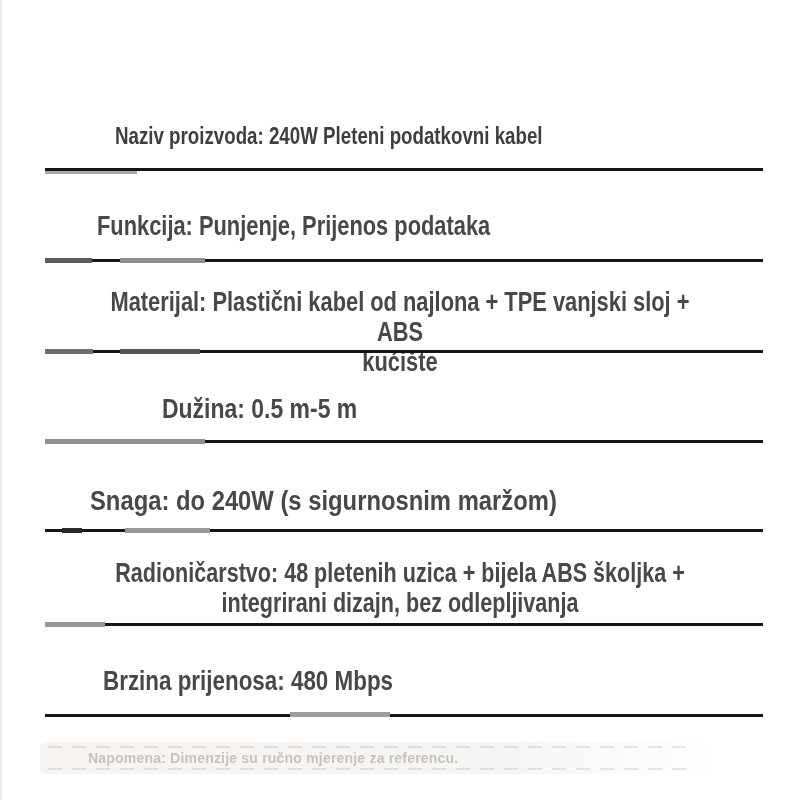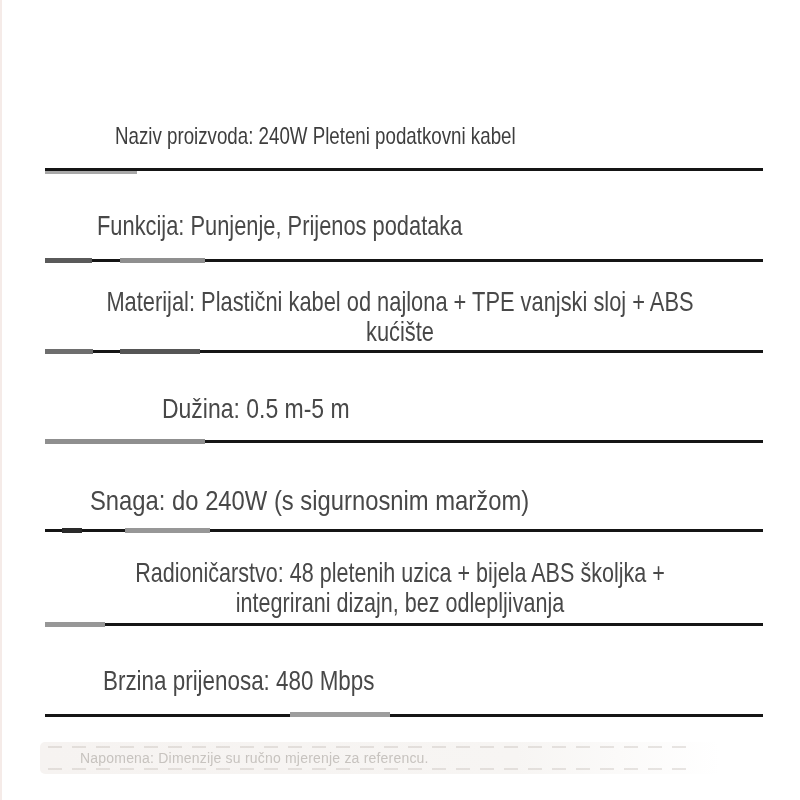--- a/index.html
+++ b/index.html
@@ -3,21 +3,21 @@
 <meta charset="utf-8">
 <style>
   html,body{margin:0;padding:0;}
   body{
     width:800px;height:800px;
     background:#ffffff;
     font-family:"Liberation Sans", sans-serif;
   }
   .canvas{
     position:relative;width:800px;height:800px;
-    background:#ffffff;overflow:hidden;
+    background:#ffffff;overflow:hidden;font-weight:bold;
   }
   
   .edge-line{
     position:absolute;left:0;top:0;width:2px;height:800px;
     background:#f5ebe8;
   }
   
   .row{
     position:absolute;
     color:#484848;
@@ -55,21 +55,21 @@
     background:linear-gradient(90deg,#f6f3f1 0%,#f7f5f3 70%,rgba(247,245,243,0) 100%);
   }
   .note .speckle{
     position:absolute;left:8px;right:30px;height:2px;
     background:repeating-linear-gradient(90deg,
       rgba(190,182,176,0.35) 0 14px, rgba(190,182,176,0) 14px 24px);
   }
   .note .speckle.top{top:4px;}
   .note .speckle.bot{bottom:4px;}
   .note-text{
-    position:absolute;left:40px;top:50%;transform:translateY(-50%);
+    position:absolute;left:48px;top:50%;transform:translateY(-50%);
     font-size:14px;color:#c7c3bf;white-space:nowrap;letter-spacing:0.2px;
   }
 </style>
 </head>
 <body>
 
 <div class="canvas">
 
   <div class="edge-line"></div>
 

